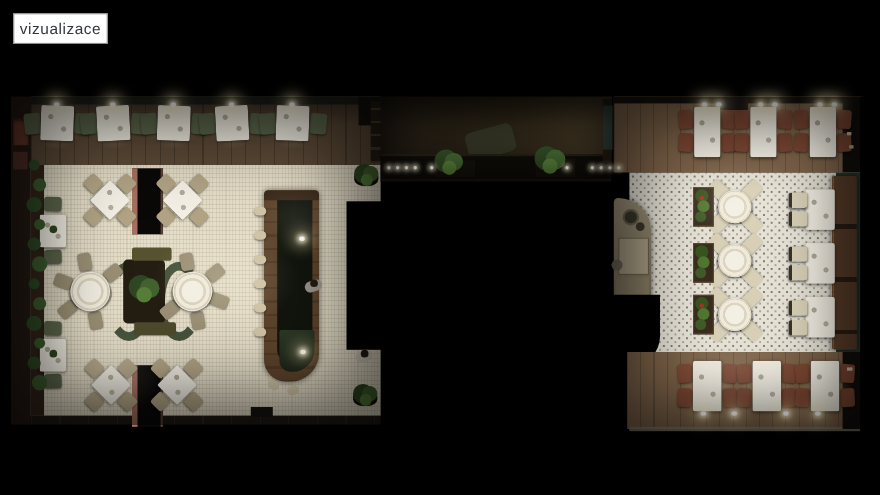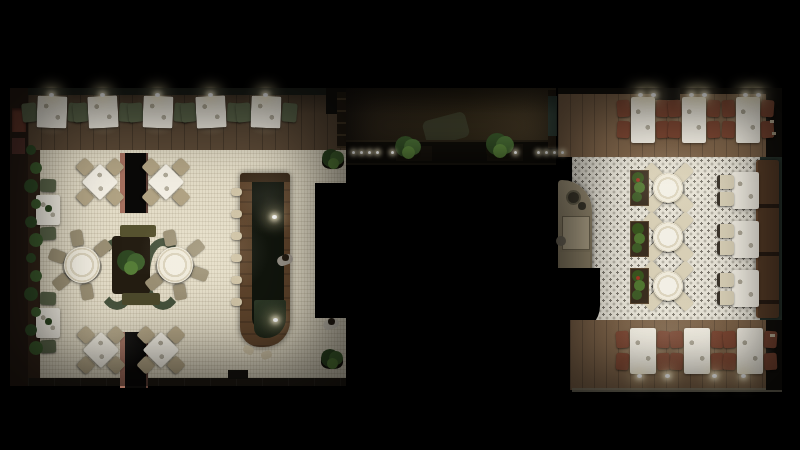--- a/index.html
+++ b/index.html
@@ -107,20 +107,23 @@
                   radial-gradient(70px 55px at 77% 37%,rgba(255,249,228,.10),transparent 65%);
        box-shadow:inset 0 0 70px 28px rgba(0,0,0,.62);"></div>
   <div class="vig" style="left:556px;top:88px;width:234px;height:307px;
        background:radial-gradient(90px 60px at 48% 30%,rgba(255,249,228,.14),transparent 65%),
                   radial-gradient(90px 60px at 48% 80%,rgba(255,249,228,.12),transparent 65%);
        box-shadow:inset 0 0 60px 24px rgba(0,0,0,.6);"></div>
   <div class="vig" style="left:346px;top:88px;width:210px;height:75px;
        background:linear-gradient(180deg,rgba(0,0,0,.3),transparent 35%);
        box-shadow:inset 0 0 30px 10px rgba(0,0,0,.55);"></div>
 
+  <div id="viz-label">
+    <span>vizualizace</span>
+  </div>
 <div class="f " style="left: 29px; top: 94px; width: 46px; height: 42px; background: radial-gradient(closest-side, rgba(255, 244, 208, 0.3), transparent); z-index: 5;"></div>
     <div class="f chair" style="left: 22px; top: 103px; width: 15px; height: 19px; z-index: 6; background: var(--chair-olive); transform: rotate(-6deg);"></div>
     <div class="f chair" style="left: 68px; top: 103px; width: 15px; height: 19px; z-index: 6; background: var(--chair-olive); transform: rotate(5deg);"></div>
     <div class="f cloth" style="left: 37px; top: 96px; width: 30px; height: 32px; z-index: 6; transform: rotate(2deg);"></div>
     <div class="f glow" style="left: 49px; top: 93px; width: 5px; height: 4px; z-index: 9;"></div>
     <div class="f " style="left: 80px; top: 94px; width: 46px; height: 42px; background: radial-gradient(closest-side, rgba(255, 244, 208, 0.3), transparent); z-index: 5;"></div>
     <div class="f chair" style="left: 73px; top: 103px; width: 15px; height: 19px; z-index: 6; background: var(--chair-olive); transform: rotate(-6deg);"></div>
     <div class="f chair" style="left: 119px; top: 103px; width: 15px; height: 19px; z-index: 6; background: var(--chair-olive); transform: rotate(5deg);"></div>
     <div class="f cloth" style="left: 88px; top: 96px; width: 30px; height: 32px; z-index: 6; transform: rotate(-3deg);"></div>
     <div class="f glow" style="left: 100px; top: 93px; width: 5px; height: 4px; z-index: 9;"></div>

